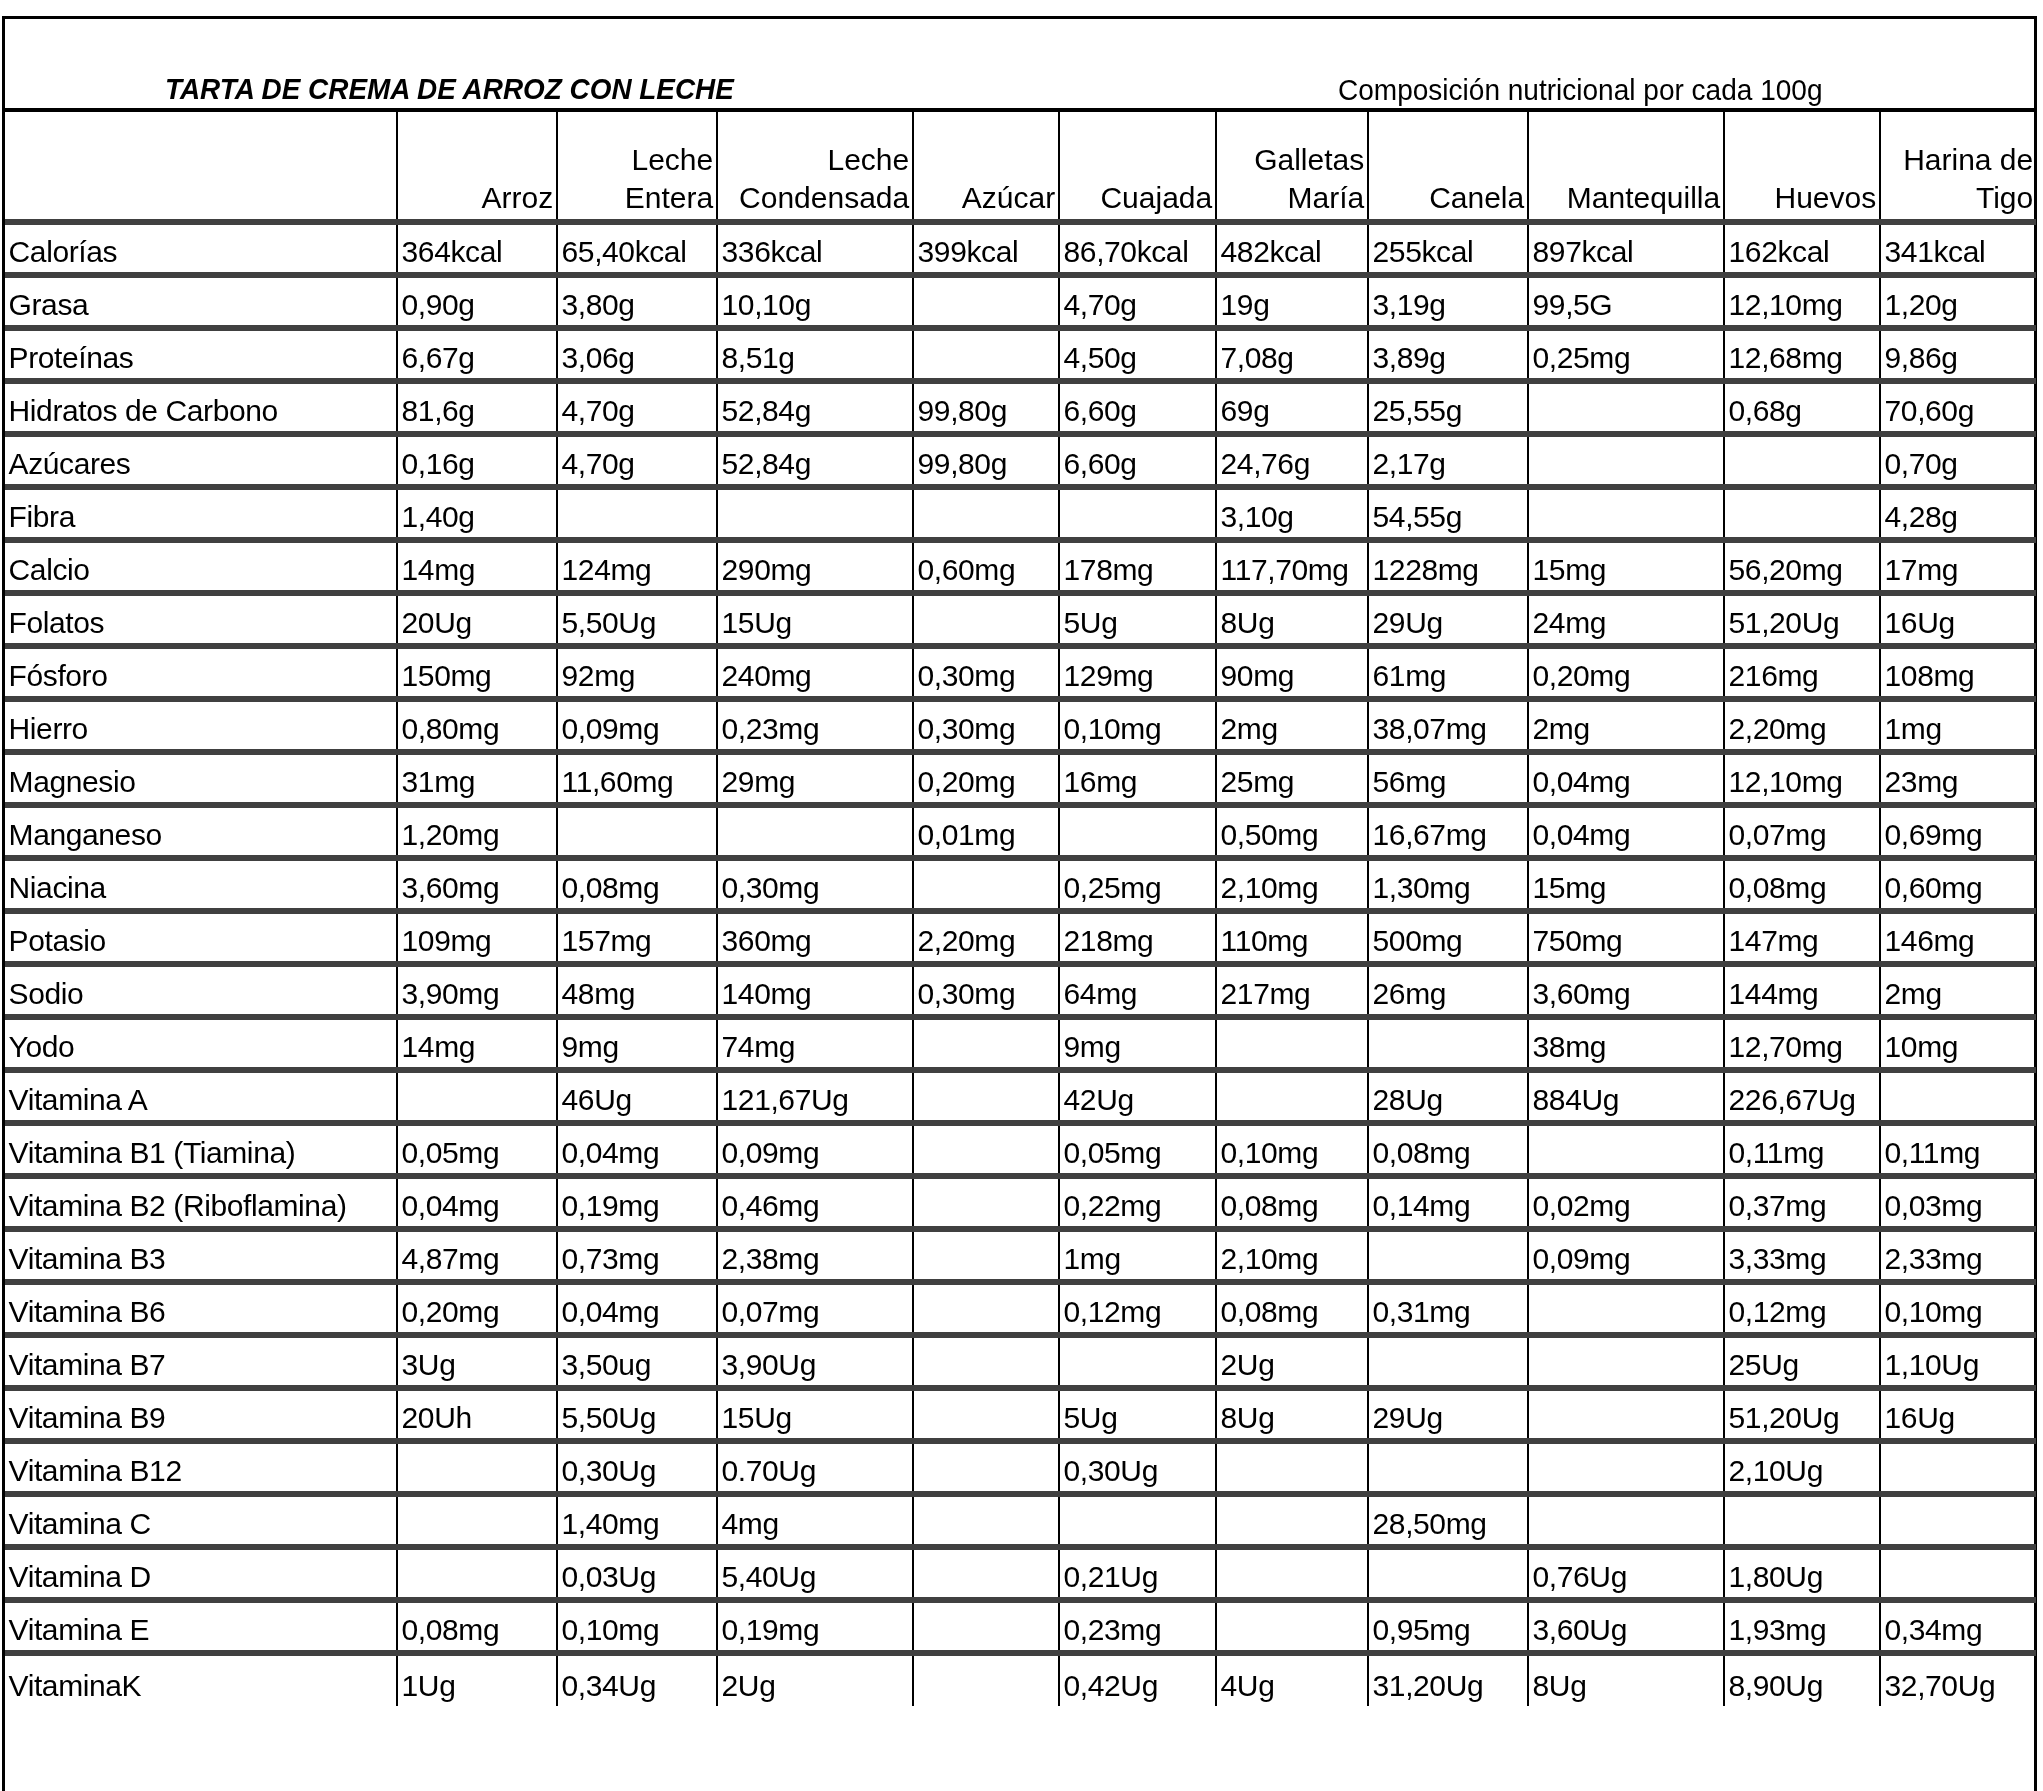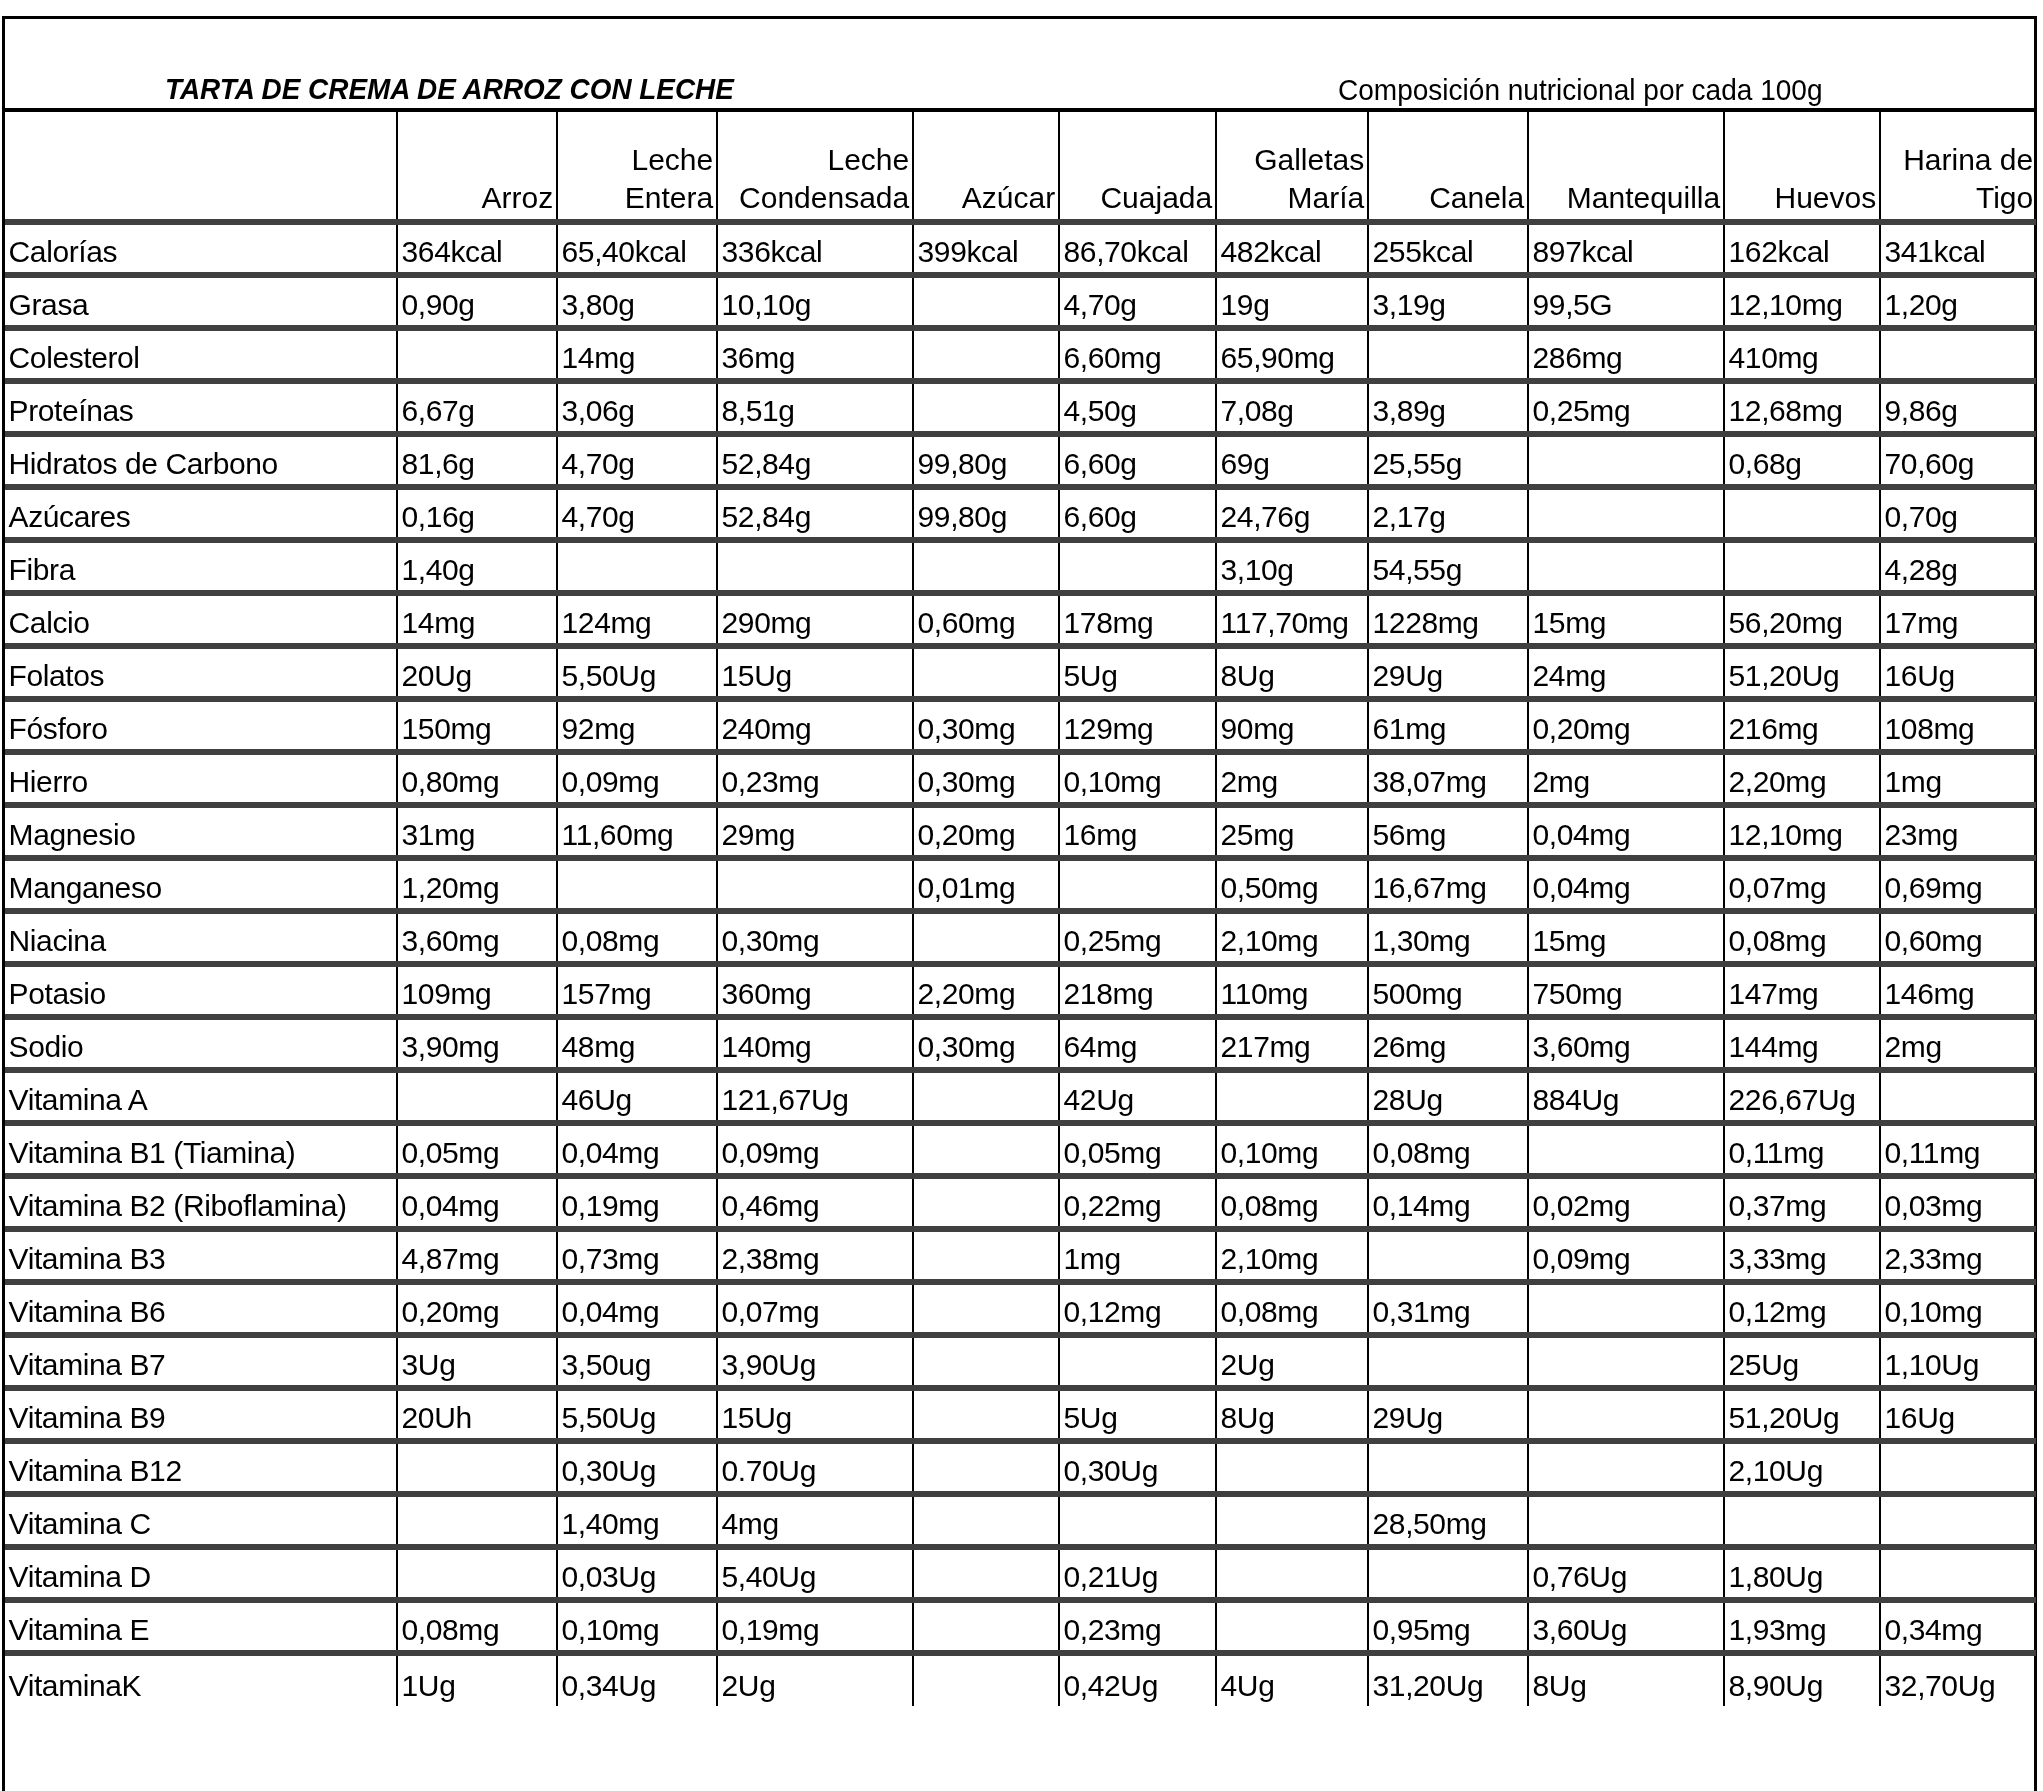--- a/index.html
+++ b/index.html
@@ -132,33 +132,20 @@
           <td>10,10g</td>
           <td></td>
           <td>4,70g</td>
           <td>19g</td>
           <td>3,19g</td>
           <td>99,5G</td>
           <td>12,10mg</td>
           <td>1,20g</td>
         </tr>
         <tr>
-          <td>Colesterol</td>
-          <td></td>
-          <td>14mg</td>
-          <td>36mg</td>
-          <td></td>
-          <td>6,60mg</td>
-          <td>65,90mg</td>
-          <td></td>
-          <td>286mg</td>
-          <td>410mg</td>
-          <td></td>
-        </tr>
-        <tr>
           <td>Proteínas</td>
           <td>6,67g</td>
           <td>3,06g</td>
           <td>8,51g</td>
           <td></td>
           <td>4,50g</td>
           <td>7,08g</td>
           <td>3,89g</td>
           <td>0,25mg</td>
           <td>12,68mg</td>
@@ -314,20 +301,33 @@
           <td>140mg</td>
           <td>0,30mg</td>
           <td>64mg</td>
           <td>217mg</td>
           <td>26mg</td>
           <td>3,60mg</td>
           <td>144mg</td>
           <td>2mg</td>
         </tr>
         <tr>
+          <td>Yodo</td>
+          <td>14mg</td>
+          <td>9mg</td>
+          <td>74mg</td>
+          <td></td>
+          <td>9mg</td>
+          <td></td>
+          <td></td>
+          <td>38mg</td>
+          <td>12,70mg</td>
+          <td>10mg</td>
+        </tr>
+        <tr>
           <td>Vitamina A</td>
           <td></td>
           <td>46Ug</td>
           <td>121,67Ug</td>
           <td></td>
           <td>42Ug</td>
           <td></td>
           <td>28Ug</td>
           <td>884Ug</td>
           <td>226,67Ug</td>

